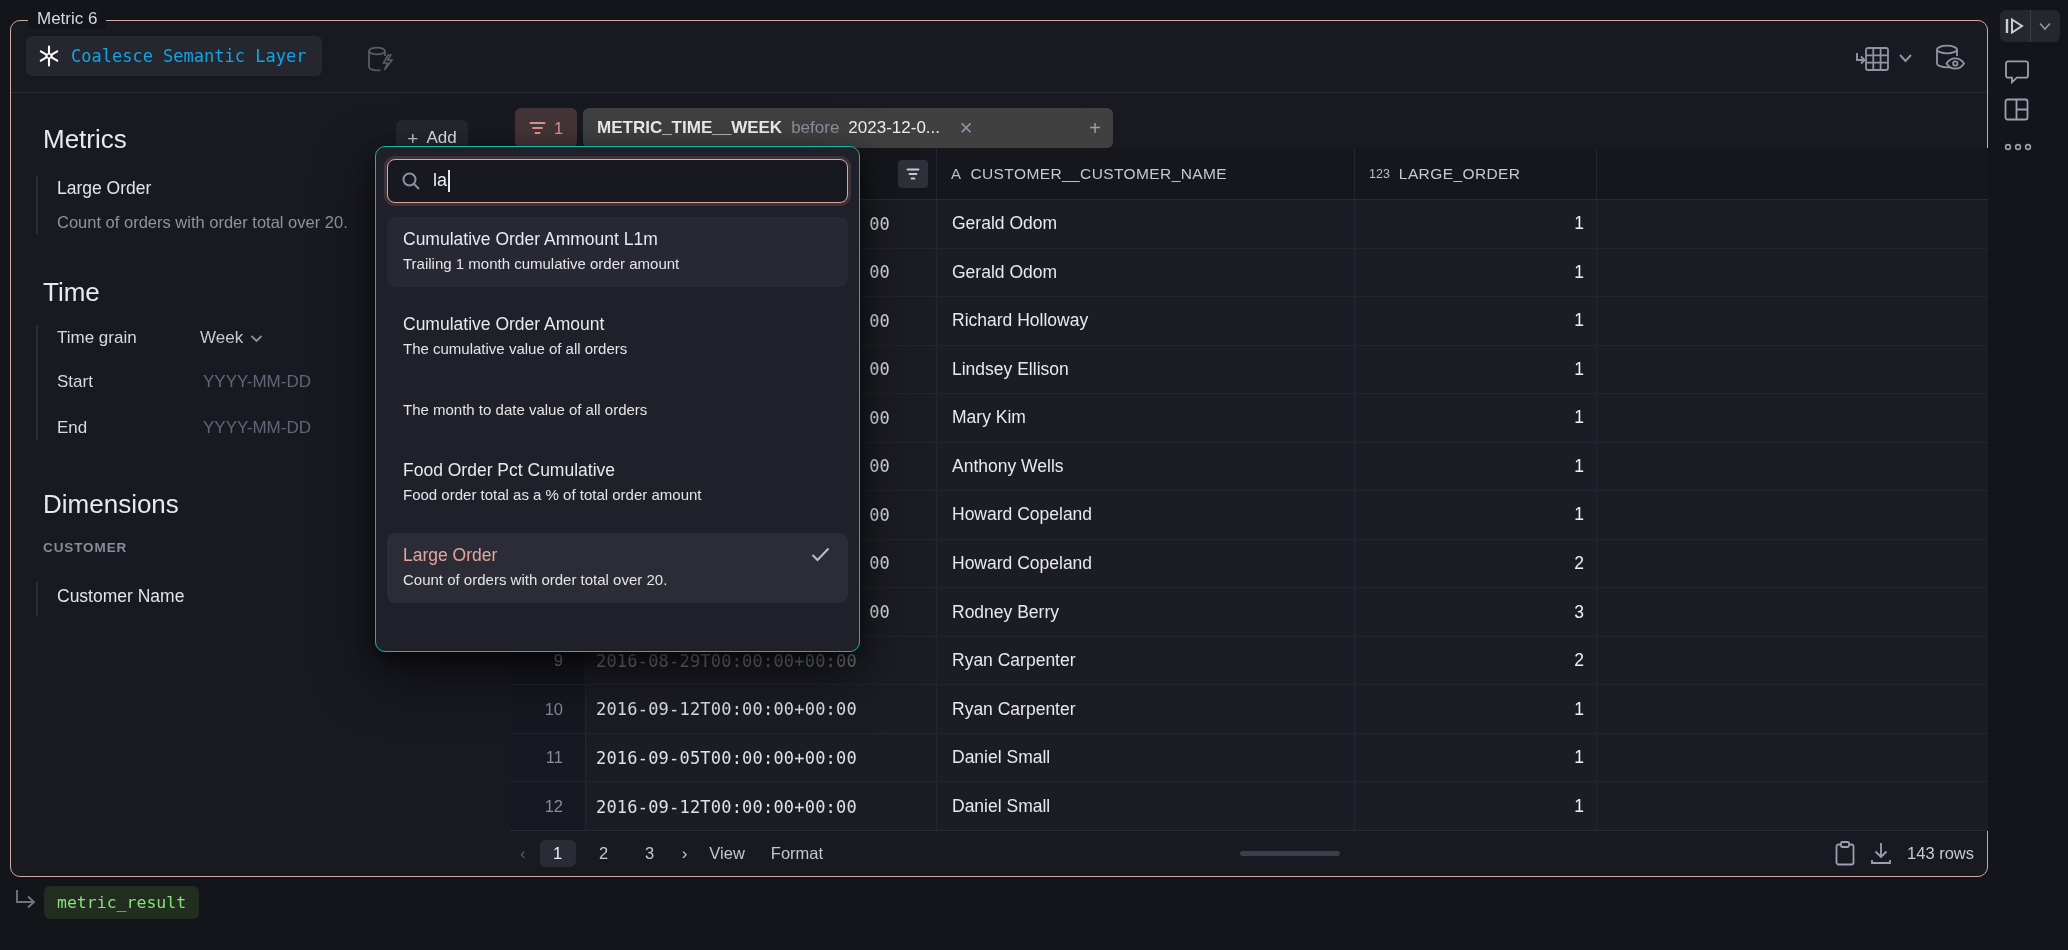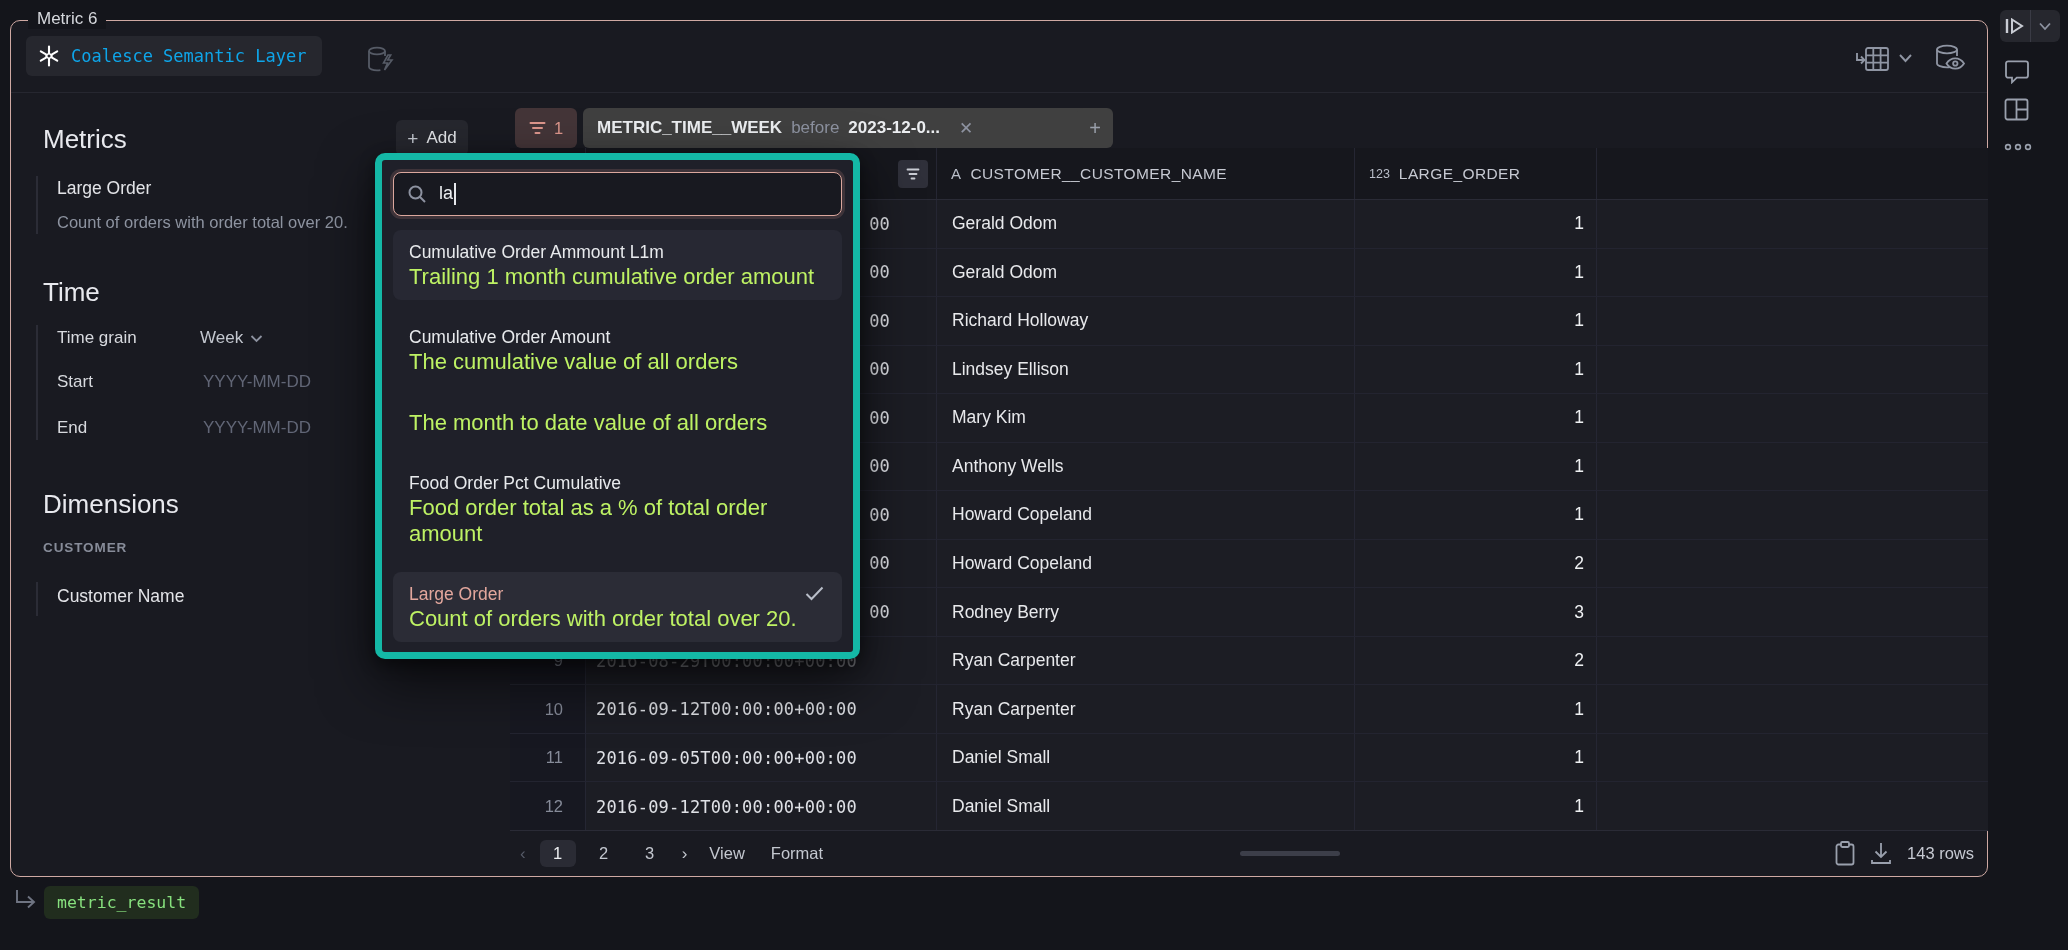--- a/index.html
+++ b/index.html
@@ -31,21 +31,21 @@
   .guide{position:absolute;width:2px;background:#2b2c36;}
 
   
   .add-btn{position:absolute;left:396px;top:120px;width:72px;height:36px;background:#26272e;border-radius:6px;display:flex;align-items:center;justify-content:center;gap:8px;color:#e3e5e9;font-size:17px;}
   .add-btn .plus{color:#c3c7cf;font-size:19px;line-height:1;}
   .chip{position:absolute;top:108px;height:40px;background:#404040;border-radius:6px;display:flex;align-items:center;}
   .chip.count{left:515px;width:62px;background:#443538;justify-content:center;gap:8px;color:#dd968c;font-size:16.5px;}
   .chip.main{left:583px;width:482px;padding:0 14px;gap:9px;font-size:17px;color:#eceef1;}
   .chip.main .fld{font-weight:700;white-space:nowrap;}
   .chip.main .op{color:#8d92a0;}
-  .chip.main .val{font-weight:700;white-space:nowrap;}
+  .chip.main .val{font-weight:400;white-space:nowrap;}
   .chip.main .x{color:#8d92a0;font-size:17px;margin-left:10px;}
   .chip.plus-chip{left:1077px;width:36px;justify-content:center;color:#9aa0ab;font-size:20px;}
 
   
   .thead{position:absolute;left:510px;top:148px;width:1478px;height:52px;background:#16171d;display:grid;grid-template-columns:76px 351px 418px 242px 1fr;border-bottom:1px solid #2a2b36;box-sizing:border-box;}
   .thead .hc{display:flex;align-items:center;gap:9px;color:#c6c9d2;font-size:15.5px;letter-spacing:.4px;border-right:1px solid #252633;padding-left:14px;box-sizing:border-box;}
   .thead .hc:last-child,.trow .c:last-child{border-right:none;}
   .thead .ticon{color:#b9bec9;font-size:15px;}
   .thead .ticon.num123{font-size:12.5px;letter-spacing:0;}
   .filter-btn{position:absolute;left:898px;top:160px;width:30px;height:28px;background:#2f303a;border-radius:4px;display:flex;align-items:center;justify-content:center;color:#c9ccd4;}
@@ -66,29 +66,29 @@
   .tfoot .pg-arrow{font-size:17px;color:#c3c7cf;}
   .tfoot .pg-arrow.dim2{color:#565b68;}
   .page{min-width:26px;height:27px;display:flex;align-items:center;justify-content:center;border-radius:6px;padding:0 5px;}
   .page.current{background:#2a2b34;color:#eceef1;}
   .tfoot .links{display:flex;gap:26px;margin-left:22px;}
   .tfoot .right{margin-left:auto;display:flex;align-items:center;gap:15px;padding-right:14px;color:#c6c9d2;}
   .tfoot .right .ficon{color:#9aa0ad;}
   .hscroll{position:absolute;left:1240px;top:851px;width:100px;height:5px;border-radius:3px;background:#3c3e49;}
 
   
-  .dropdown{position:absolute;left:375px;top:153px;width:485px;height:506px;background:#1f2029;border:7px solid #14b8a6;border-radius:10px;box-shadow:0 22px 55px rgba(0,0,0,.62),0 5px 16px rgba(0,0,0,.45);z-index:40;box-sizing:border-box;padding:12px 11px;}
+  .dropdown{position:absolute;left:375px;top:146px;width:485px;height:506px;background:#1f2029;border:1px solid #14b8a6;border-radius:10px;box-shadow:0 22px 55px rgba(0,0,0,.62),0 5px 16px rgba(0,0,0,.45);z-index:40;box-sizing:border-box;padding:12px 11px;}
   .search{height:44px;border:1.5px solid #dba79d;box-shadow:0 0 0 3px rgba(222,154,144,.16);border-radius:8px;background:#181920;display:flex;align-items:center;padding:0 13px;gap:12px;box-sizing:border-box;}
   .search .q{color:#8d92a0;}
   .search .txt{color:#eceef1;font-size:18px;}
   .caret{display:inline-block;width:1.5px;height:22px;background:#e6e8ec;vertical-align:middle;margin-left:1px;}
   .dd-list{margin-top:14px;display:flex;flex-direction:column;gap:15px;}
   .dd-item{position:relative;border-radius:8px;padding:10px 16px;}
   .dd-item .t{color:#e8eaed;font-size:17.5px;line-height:24px;}
-  .dd-item .d{color:#bef264;font-size:22px;line-height:26px;}
+  .dd-item .d{color:#e5e5e5;font-size:15px;line-height:26px;}
   .dd-item.hover{background:#272833;}
   .dd-item.selected{background:#2b2c36;}
   .dd-item.selected .t{color:#e3a79d;}
   .dd-item .chk{display:none;position:absolute;right:18px;top:14px;color:#b9bec9;}
   .dd-item.selected .chk{display:block;}
 
   
   .run-group{position:absolute;left:2000px;top:10px;width:60px;height:32px;background:#26272e;border-radius:6px;display:flex;align-items:center;z-index:6;}
   .run-group .seg{flex:1;display:flex;align-items:center;justify-content:center;color:#c9ccd4;}
   .run-group .sep{width:1px;height:32px;background:#3a3b45;}

